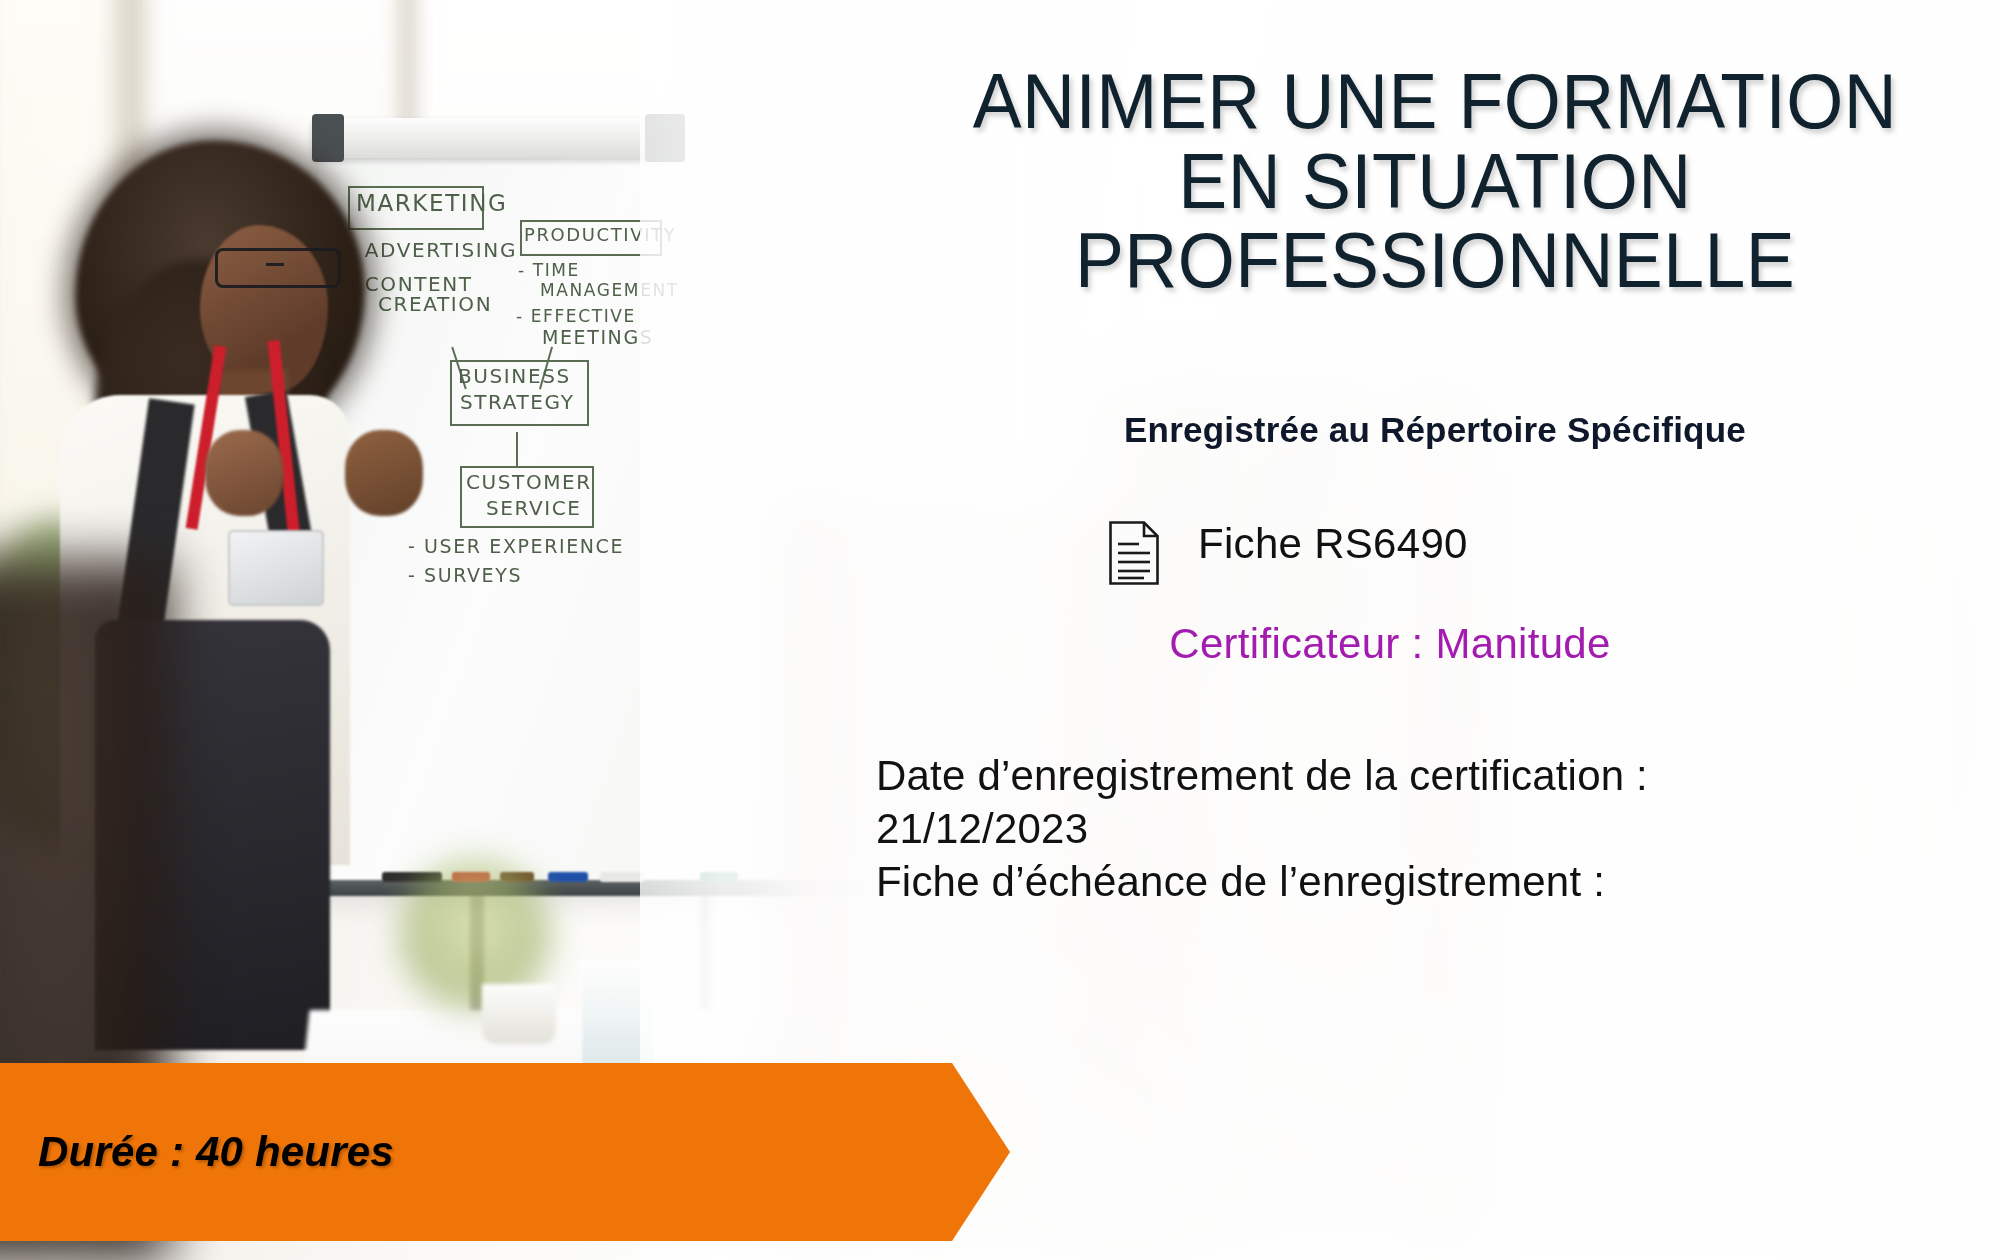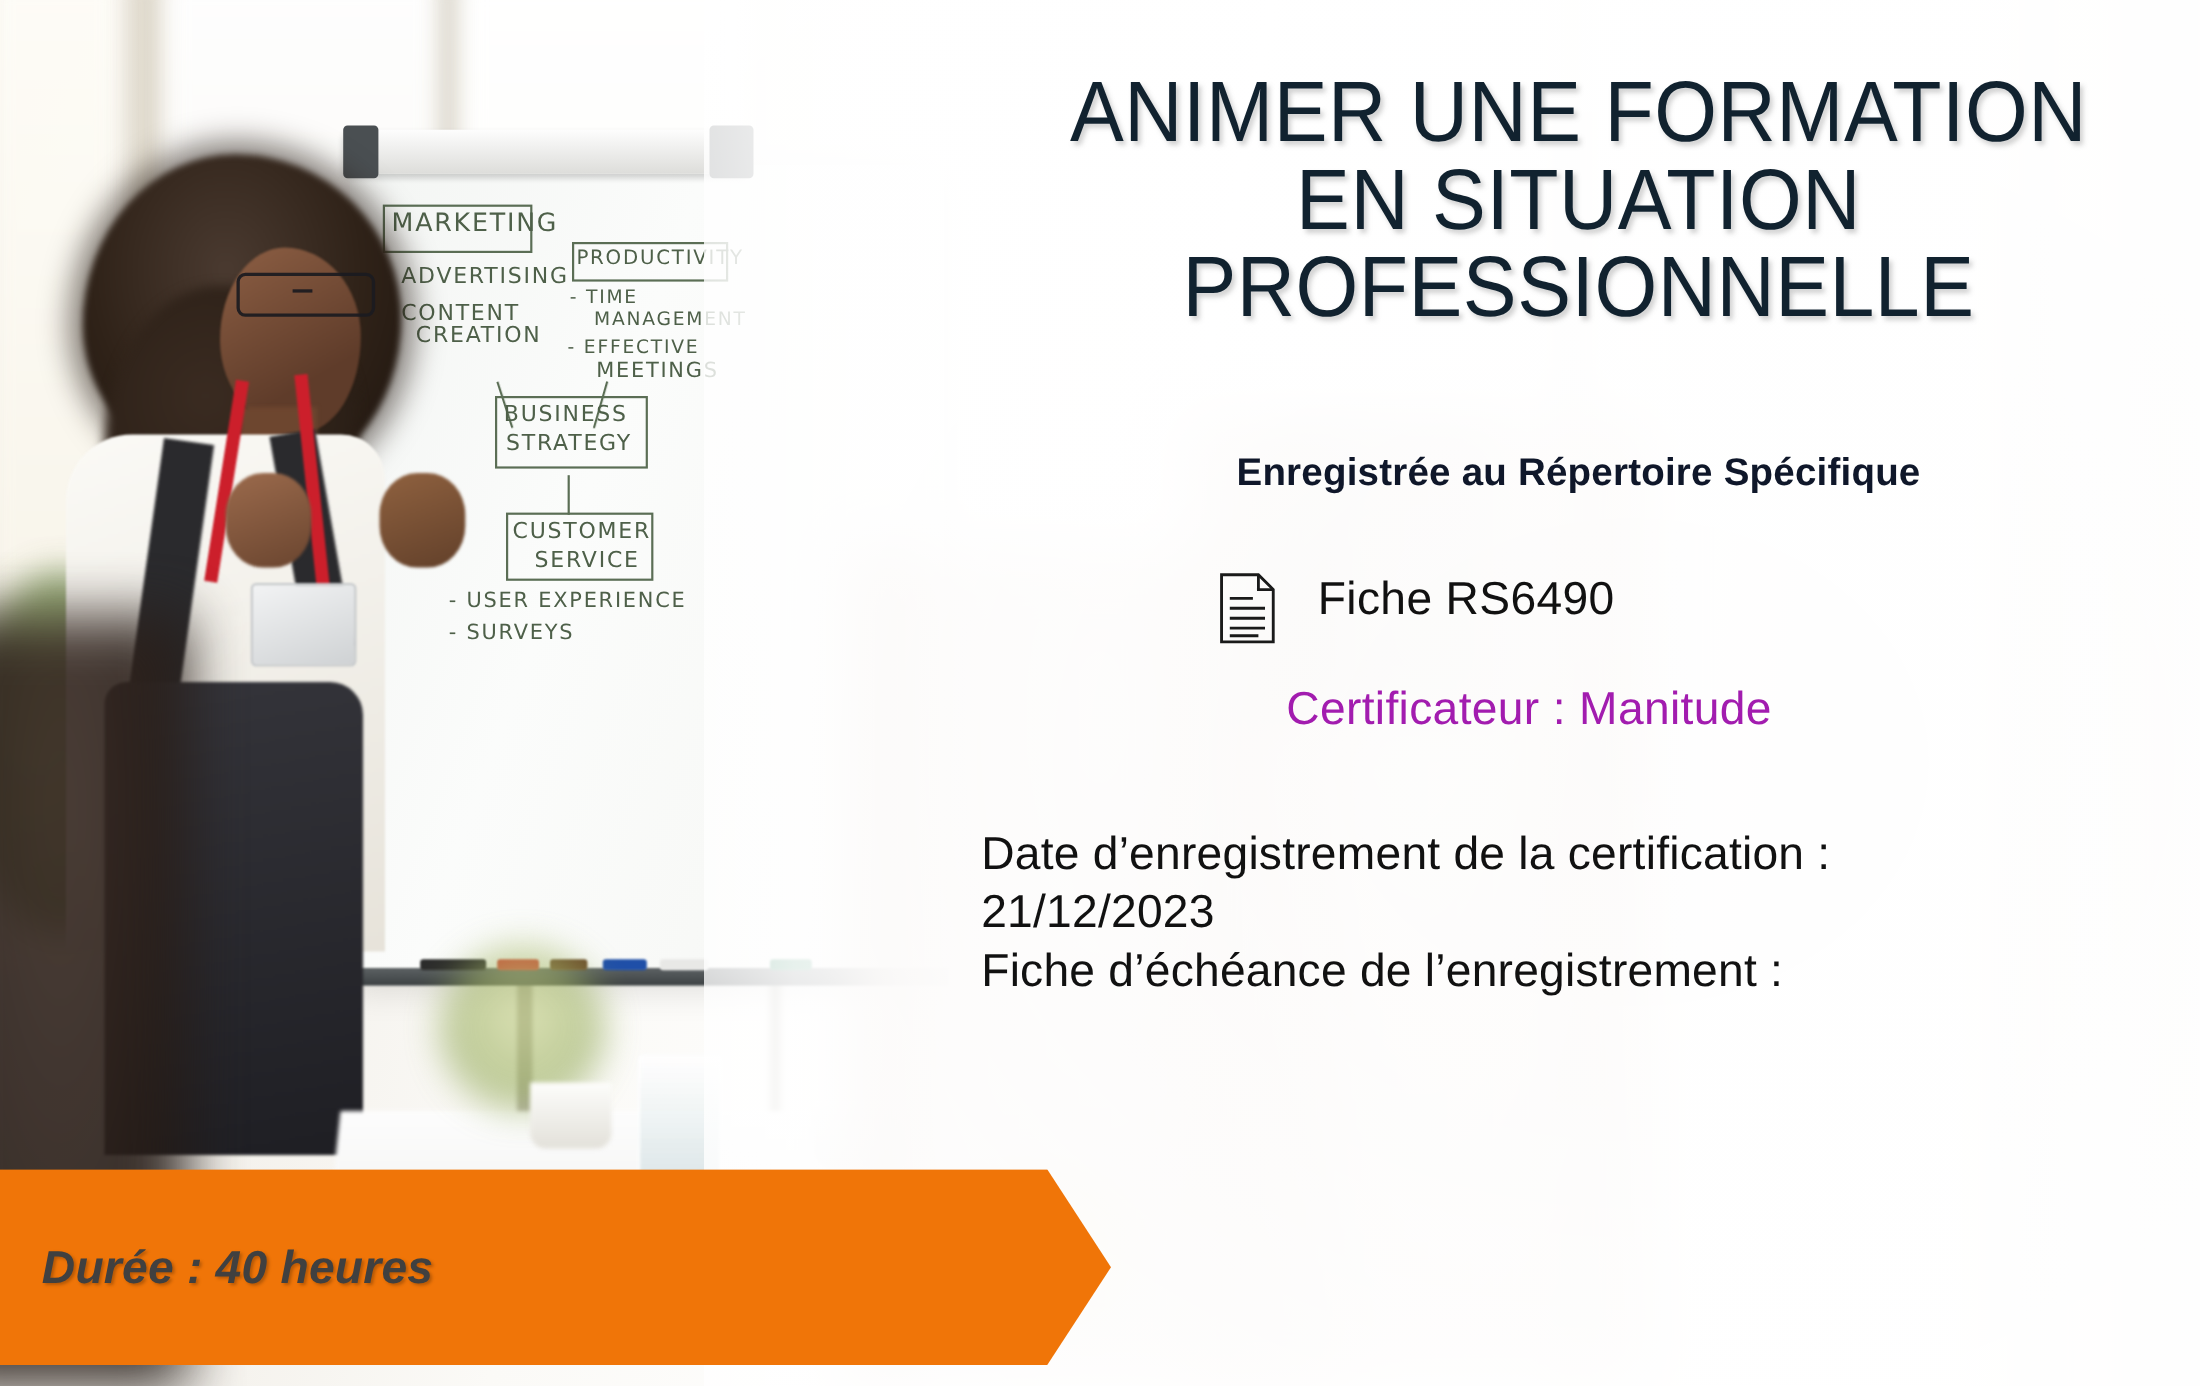--- a/index.html
+++ b/index.html
@@ -167,32 +167,32 @@
 
   .certificateur{
     position:absolute;left:0;top:620px;width:1020px;text-align:center;
     font-size:42px;color:#a21caf;letter-spacing:.3px;
   }
 
   .dates{
     position:absolute;left:-4px;top:750px;width:1100px;
     font-size:42px;line-height:1.26;color:#111;letter-spacing:.2px;
   }
-  .dates div{white-space:nowrap;margin-left:16px;}
+  .dates div{white-space:nowrap;}
 
   
   .banner{
     position:absolute;left:0;top:1063px;width:1010px;height:178px;
     background:#F07508;
     clip-path:polygon(0 0, 952px 0, 1010px 89px, 952px 178px, 0 178px);
     display:flex;flex-direction:column;justify-content:center;
     padding-left:38px;box-sizing:border-box;gap:18px;
   }
   .banner-line{
-    font-size:42px;font-weight:bold;font-style:italic;color:#404040;
+    font-size:42px;font-weight:bold;font-style:italic;color:#000000;
     letter-spacing:.2px;
     text-shadow:2px 2px 3px rgba(0,0,0,.25);
   }
 </style>
 </head>
 <body>
 
 <div class="poster">
 
   <div class="scene">

